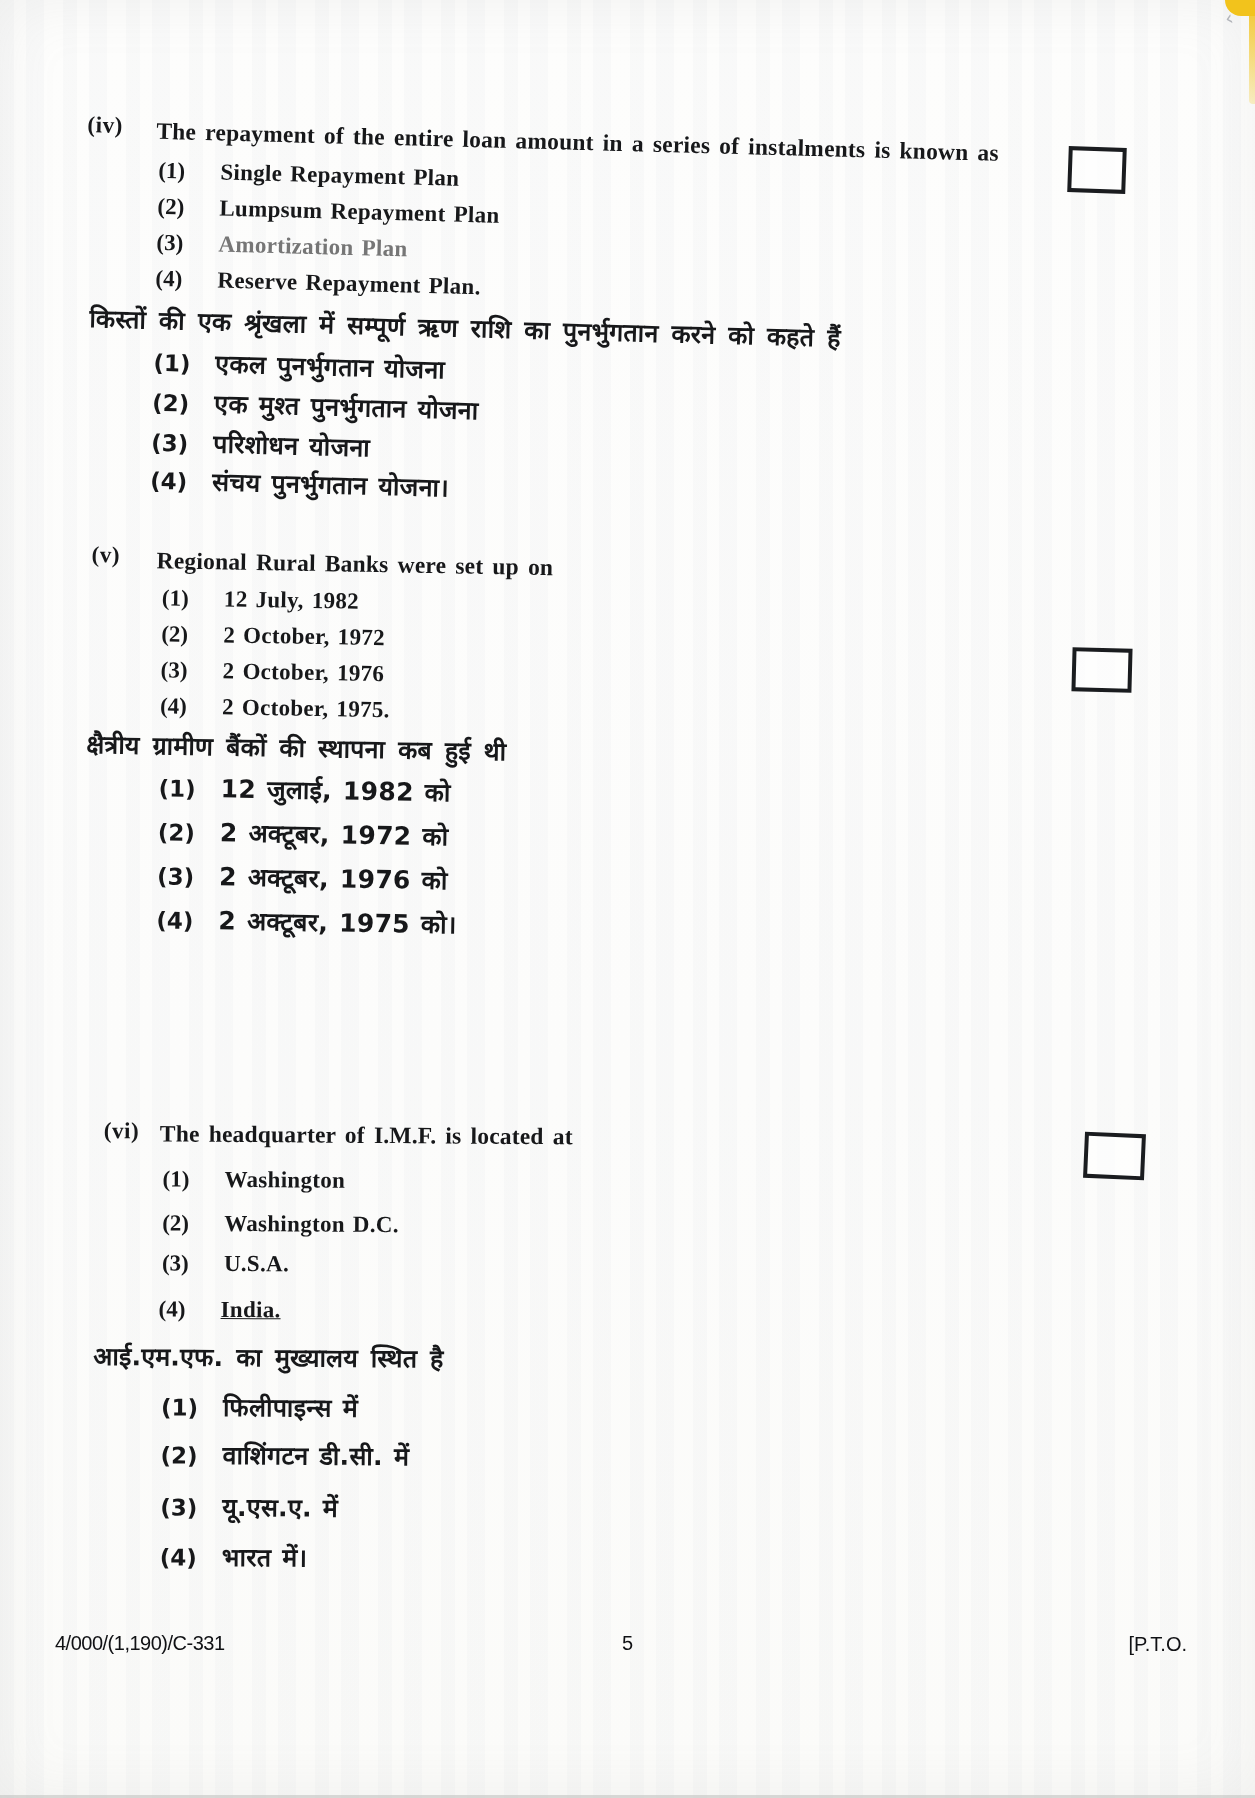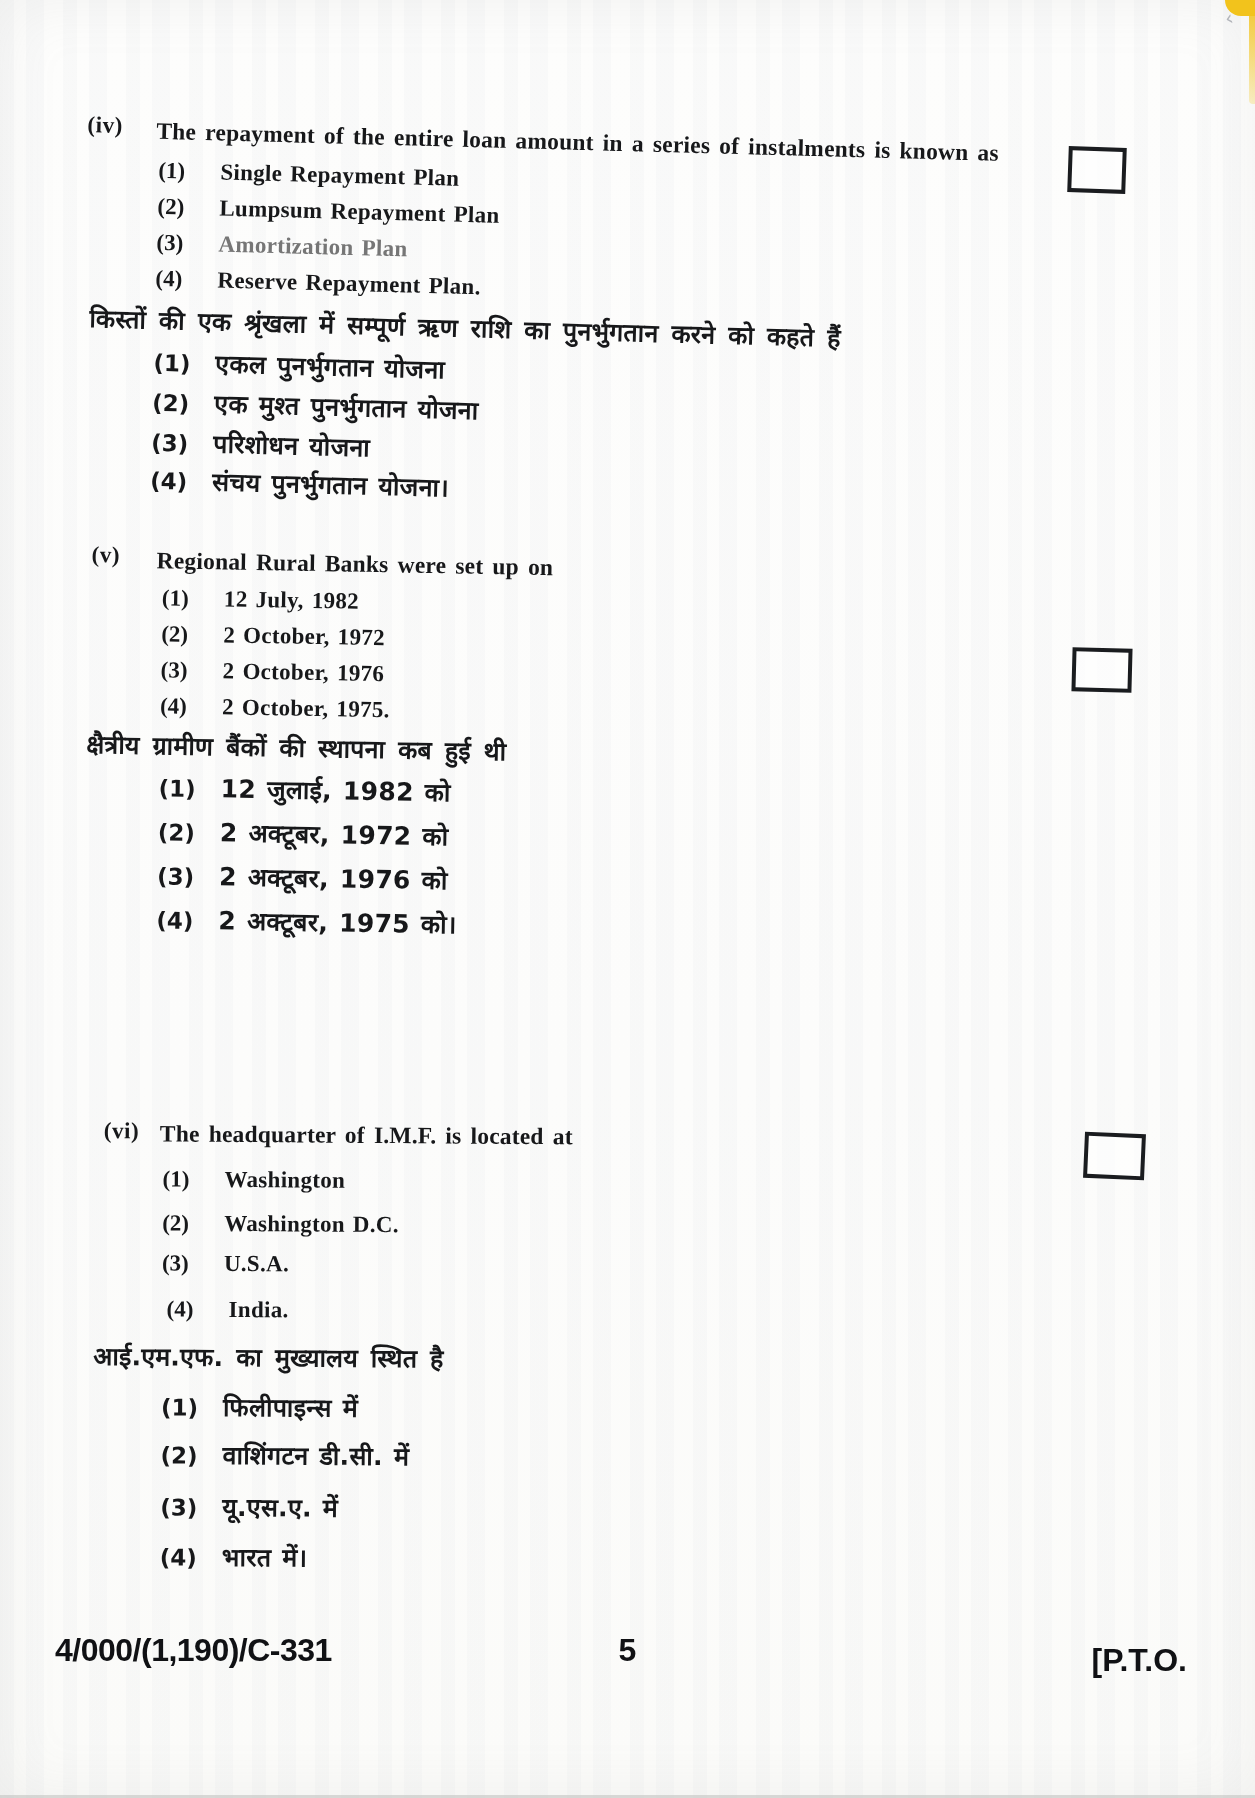--- a/index.html
+++ b/index.html
@@ -29,24 +29,24 @@
   .hi{font-family:"DejaVu Sans","Liberation Sans",sans-serif;font-weight:700;}
   .hi.q-text{font-size:25px;word-spacing:4px;}
   .hi .opt-text{font-size:25px;font-family:"DejaVu Sans","Liberation Sans",sans-serif;}
   .answer-box{
     position:absolute;
     border:4px solid #1a1c1f;
     background:rgba(255,255,255,0.6);
     transform-origin:center;
   }
   .footer{position:absolute;left:0;right:0;top:1630px;height:40px;
-    font-family:"Liberation Sans","DejaVu Sans",sans-serif;font-weight:700;font-size:32px;color:#101114;}
+    font-family:"Liberation Sans","DejaVu Sans",sans-serif;font-weight:400;font-size:20px;color:#101114;}
   .footer .code{position:absolute;left:55px;top:2px;letter-spacing:-0.5px;}
   .footer .pagenum{position:absolute;left:0;right:0;text-align:center;top:2px;}
-  .footer .pto{position:absolute;right:68px;top:12px;margin-left:10px;}
+  .footer .pto{position:absolute;right:68px;top:3px;margin-left:10px;}
   .sticky-corner{
     position:absolute;top:0;right:0;width:30px;height:16px;
     background:#f2c31c;border-bottom-left-radius:16px;
   }
   .sticky-strip{
     position:absolute;top:12px;right:0;width:6px;height:92px;
     background:linear-gradient(180deg,rgba(242,195,28,0.85),rgba(245,215,95,0.35));
     border-bottom-left-radius:4px;
   }
   .pencil-mark{
@@ -140,21 +140,21 @@
 
     <div class="row opt" style="left:75px;top:52px;">
       <span class="opt-num">(1)</span><span class="opt-text">Washington</span>
     </div>
     <div class="row opt" style="left:75px;top:96px;">
       <span class="opt-num">(2)</span><span class="opt-text">Washington D.C.</span>
     </div>
     <div class="row opt" style="left:75px;top:136px;">
       <span class="opt-num">(3)</span><span class="opt-text">U.S.A.</span>
     </div>
-    <div class="row opt" style="left:80px;top:182px;">
+    <div class="row opt" style="left:72px;top:182px;text-decoration:underline;">
       <span class="opt-num">(4)</span><span class="opt-text">India.</span>
     </div>
 
     <div class="row q-text hi" style="left:7px;top:224px;">आई.एम.एफ. का मुख्यालय स्थित है</div>
 
     <div class="row opt hi" style="left:75px;top:274px;">
       <span class="opt-num">(1)</span><span class="opt-text">फिलीपाइन्स में</span>
     </div>
     <div class="row opt hi" style="left:75px;top:322px;">
       <span class="opt-num">(2)</span><span class="opt-text">वाशिंगटन डी.सी. में</span>

